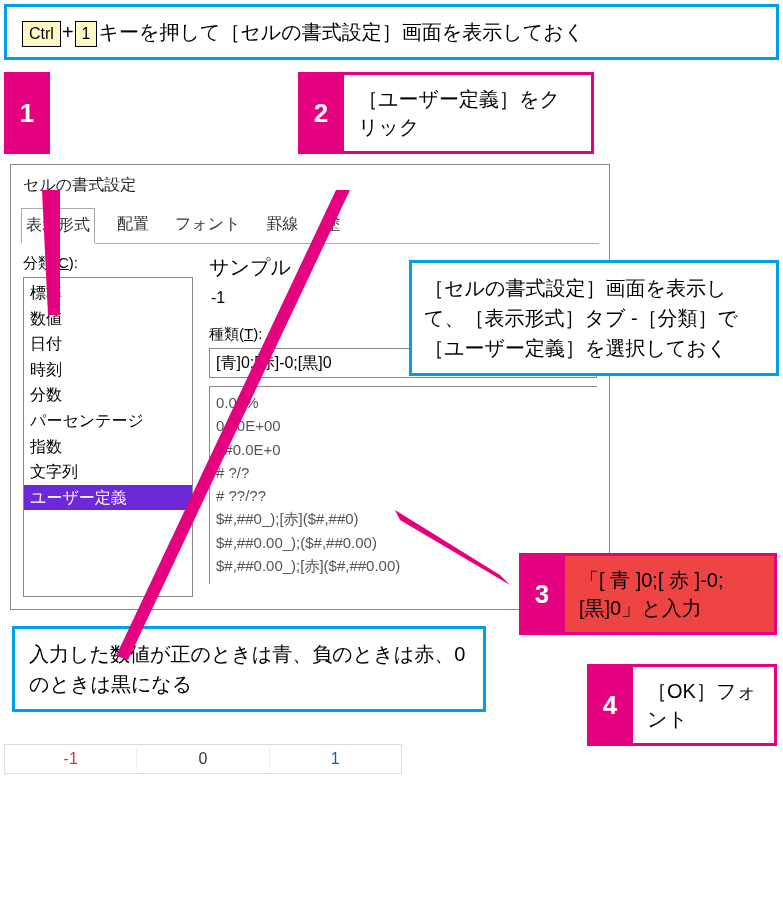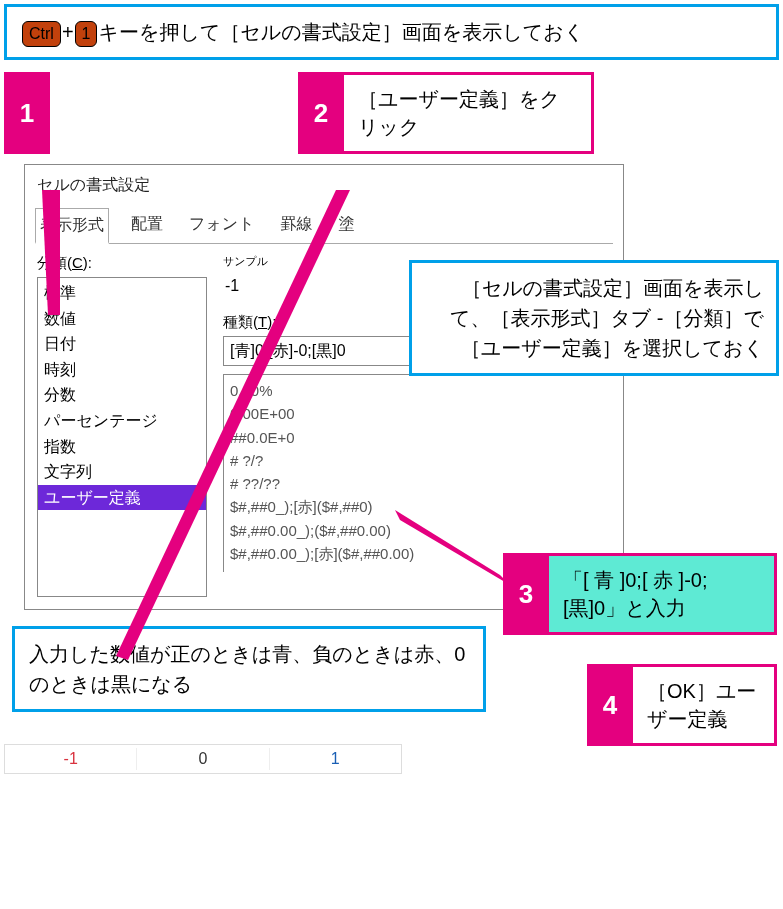--- a/index.html
+++ b/index.html
@@ -13,25 +13,25 @@
   .top-note {
     border: 3px solid #00a0e9;
     padding: 10px 14px;
     margin: 4px 4px 12px 4px;
     font-size: 20px;
     line-height: 1.5;
   }
   .key-label {
     display: inline-block;
     border: 1.5px solid #000;
-    border-radius: 6px;
+    border-radius: 0;
     padding: 0 6px;
     font-size: 16px;
     margin: 0 1px;
-    background: #c2410c;
+    background: #fef9c3;
     font-family: sans-serif;
   }
   .callouts-row {
     display: flex;
     gap: 14px;
     margin: 0 4px 10px 4px;
   }
   .callout {
     display: flex;
     align-items: stretch;
@@ -52,21 +52,21 @@
     padding: 10px 14px;
     font-size: 20px;
     line-height: 1.4;
   }
   .callout .callout-text { flex: 1; }
   .c1 { width: 280px; }
   .c2 { width: 296px; }
   .dialog {
     border: 1px solid #888;
     width: 600px;
-    margin-left: 24px;
+    margin-left: 10px;
     background: #fff;
     position: relative;
   }
   .dialog-title {
     padding: 10px 12px 6px 12px;
     font-size: 16px;
     color: #222;
   }
   .tabs {
     display: flex;
@@ -101,21 +101,21 @@
     border: 1px solid #888;
     height: 320px;
     overflow: hidden;
     font-size: 16px;
     line-height: 1.6;
     padding: 2px 0;
   }
   .cat-item { padding: 0 6px; cursor: pointer; }
   .cat-item.selected { background: #6d28d9; color: #fff; }
   .right-col { flex: 1; }
-  .sample-lbl { font-size: 11px; margin-bottom: 4px; }
+  .sample-lbl { font-size: 20px; margin-bottom: 4px; }
   .sample-box {
     border: none;
     padding: 4px 2px;
     font-size: 16px;
     margin-bottom: 14px;
   }
   .type-lbl { font-size: 15px; margin-bottom: 4px; }
   .type-lbl .underline { text-decoration: underline; }
   .type-input {
     width: 100%;
@@ -141,32 +141,31 @@
     position: absolute;
     right: 4px;
     top: 260px;
     width: 370px;
     border: 3px solid #00a0e9;
     background: #fff;
     padding: 10px 12px;
     font-size: 20px;
     line-height: 1.5;
     z-index: 5;
-    text-align: right;
   }
   .callout-inline-3 {
     position: absolute;
     right: 6px;
     top: 553px;
     display: flex;
     z-index: 5;
   }
   .callout-inline-3 .callout-text {
-    width: 228px;
-    background: #5eead4;
+    width: 212px;
+    background: #ef4444;
   }
   .callout-inline-4 {
     position: absolute;
     right: 6px;
     top: 664px;
     display: flex;
     z-index: 5;
   }
   .callout-inline-4 .callout-text {
     width: 144px;
@@ -279,21 +278,21 @@
 
 <div class="side-note">［セルの書式設定］画面を表示して、［表示形式］タブ -［分類］で［ユーザー定義］を選択しておく</div>
 
 <div class="callout-inline-3 callout">
   <div class="callout-num">3</div>
   <div class="callout-text">「[ 青 ]0;[ 赤 ]-0;[黒]0」と入力</div>
 </div>
 
 <div class="callout-inline-4 callout">
   <div class="callout-num">4</div>
-  <div class="callout-text">［OK］ユーザー定義</div>
+  <div class="callout-text">［OK］フォント</div>
 </div>
 
 <div class="bottom-note">入力した数値が正のときは青、負のときは赤、0のときは黒になる</div>
 
 <div class="bottom-pointer-wrap"></div>
 
 <div class="result-row">
   <div class="rcell neg">-1</div>
   <div class="rcell zero">0</div>
   <div class="rcell pos">1</div>

